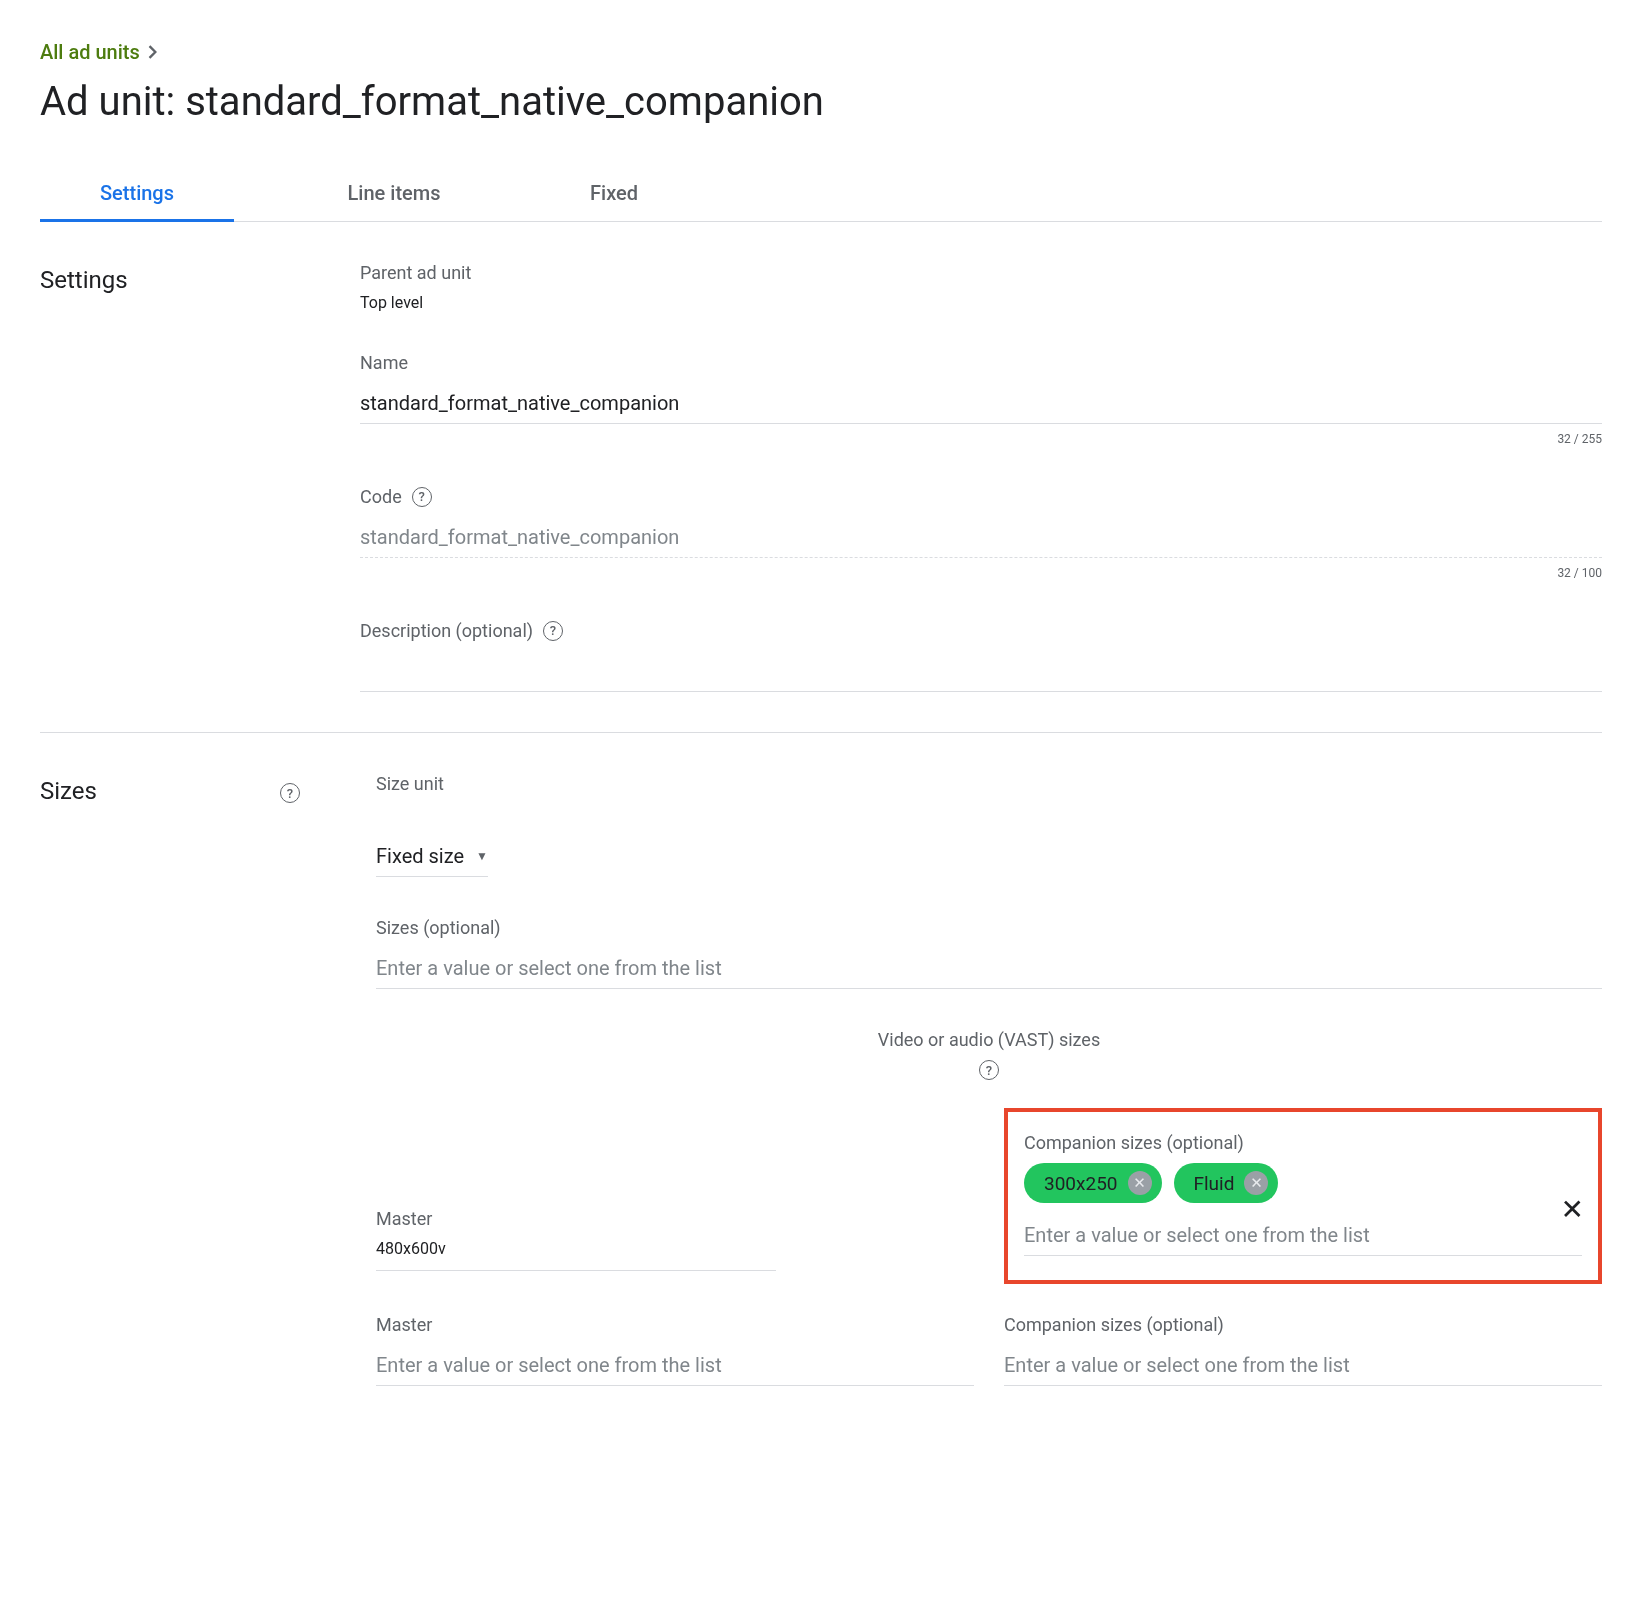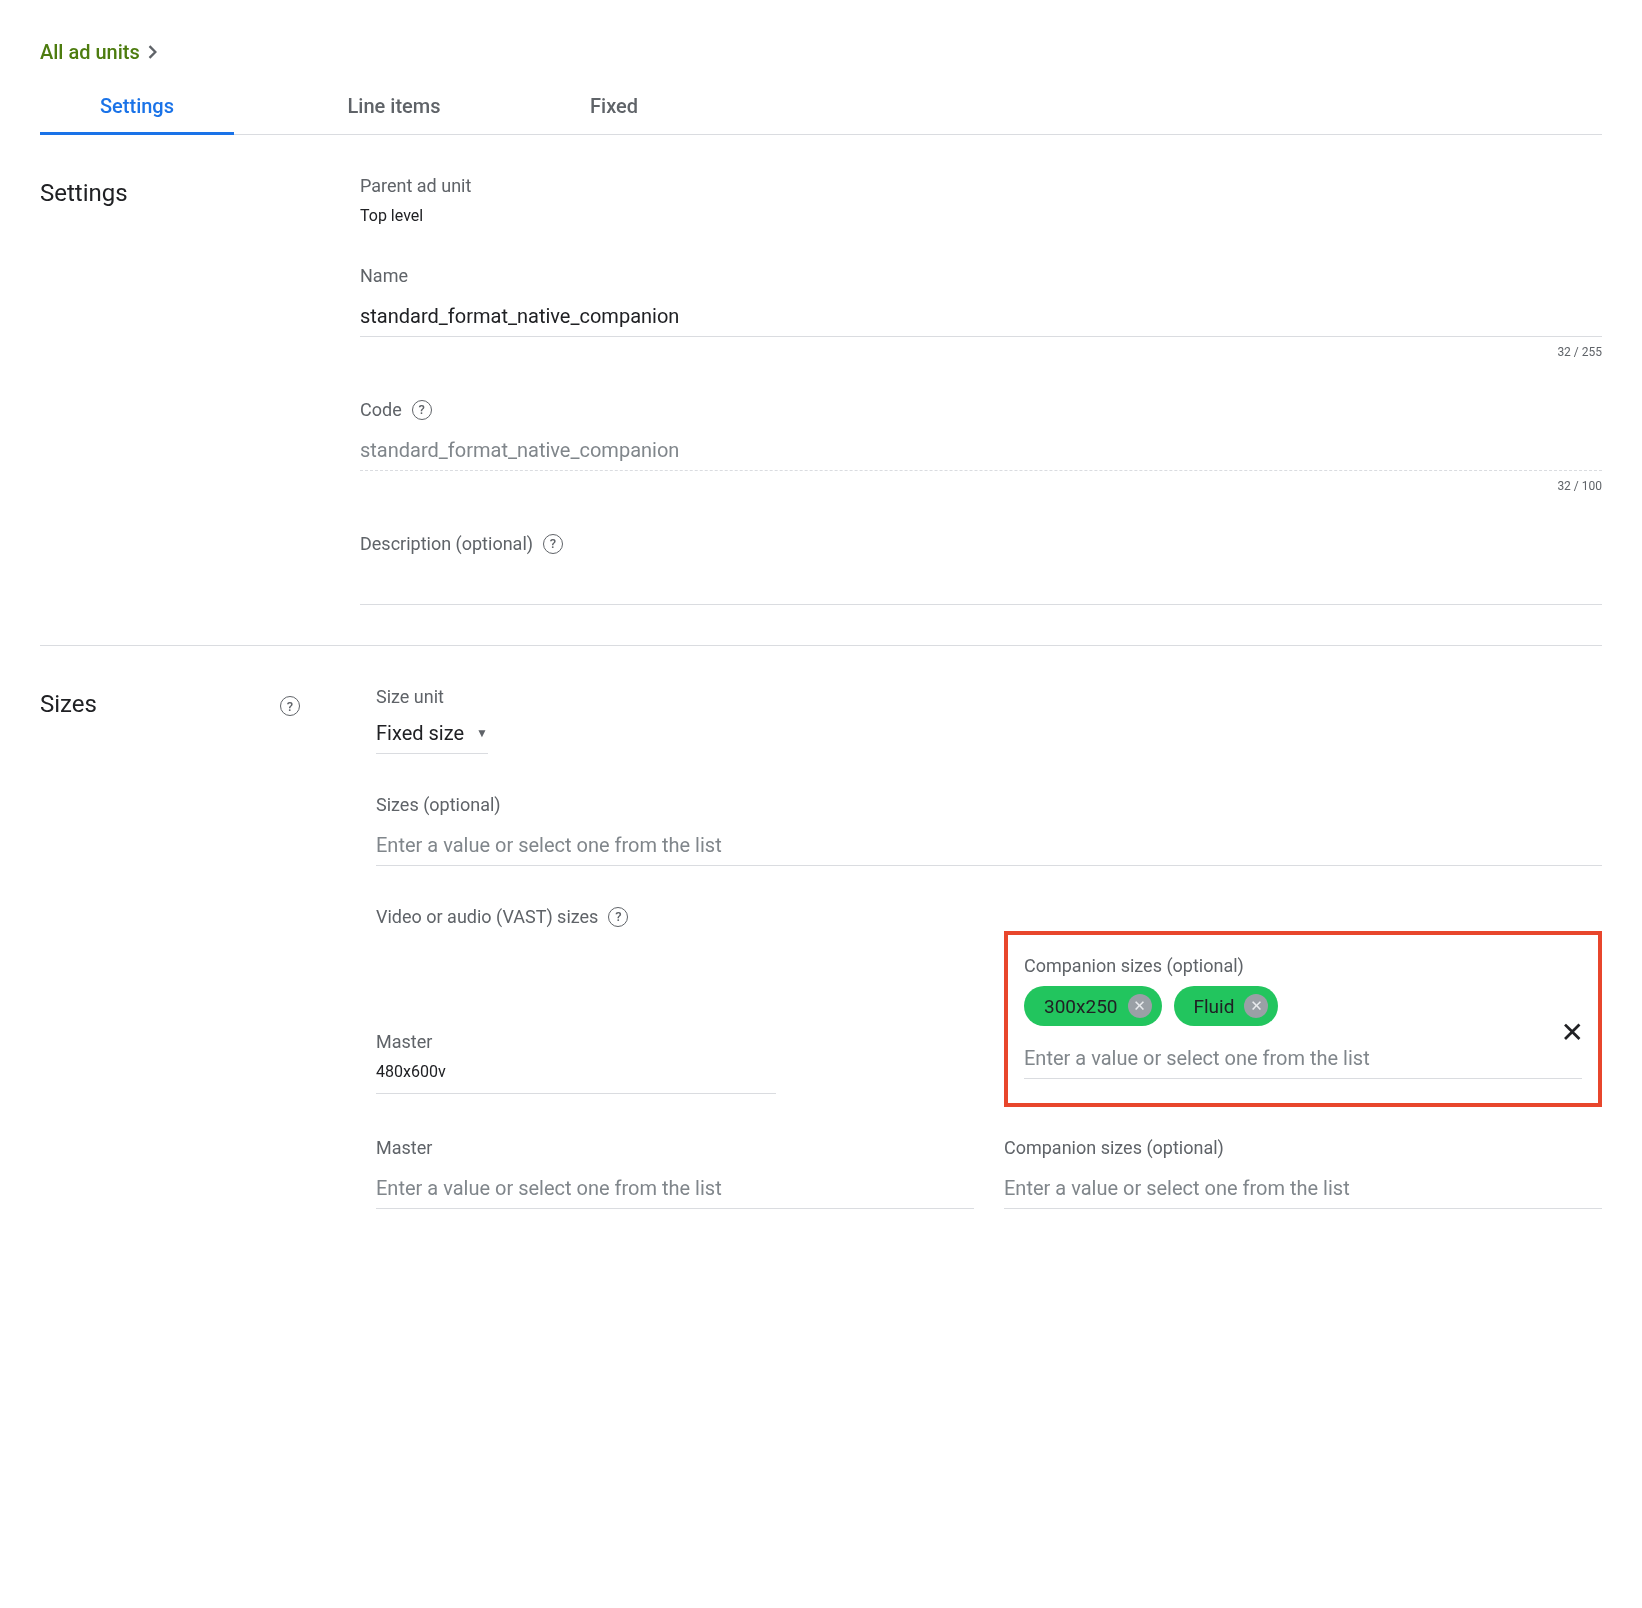--- a/index.html
+++ b/index.html
@@ -148,20 +148,21 @@
     }
     .dropdown {
       display: inline-flex;
       align-items: center;
       gap: 12px;
       border-bottom: 1px solid #dadce0;
       padding: 4px 0 8px 0;
       font-size: 20px;
       color: #202124;
       cursor: pointer;
+      margin-top: 36px;
     }
     .dropdown-caret {
       color: #5f6368;
       font-size: 12px;
     }
     .row {
       display: flex;
       gap: 30px;
       align-items: flex-start;
     }
@@ -241,20 +242,21 @@
 <div class="container">
   <div class="breadcrumb">
     <a href="#">All ad units</a>
     <span class="chevron">
       <svg width="10" height="14" viewBox="0 0 8 12" fill="none">
           <path d="M1 1L6 6L1 11" stroke="#5f6368" stroke-width="2"></path>
         </svg>
     </span>
   </div>
 
+  <h1 class="page-title">Ad unit: standard_format_native_companion</h1>
 
   <div class="tabs">
     <div class="tab active">Settings</div>
     <div class="tab">Line items</div>
     <div class="tab">Fixed</div>
   </div>
 
   <div class="section">
     <div class="section-label">
       <h2>Settings</h2>
@@ -303,21 +305,21 @@
           <span class="dropdown-caret">▼</span>
         </div>
       </div>
 
       <div class="field-group">
         <div class="field-label">Sizes (optional)</div>
         <input class="text-input" placeholder="Enter a value or select one from the list" style="">
       </div>
 
       <div class="field-group" style="margin-bottom:0;">
-        <div class="field-label" style="margin-bottom:4px;">
+        <div class="field-label" style="margin-bottom:28px;flex-direction:column;">
           <span>Video or audio (VAST) sizes</span>
           <span class="help-icon">?</span>
         </div>
 
         <div class="row">
           <div class="col">
             <div class="master-field">
               <div class="field-label">Master</div>
               <div class="master-value-underline">
                 <span class="field-value">480x600v</span>

